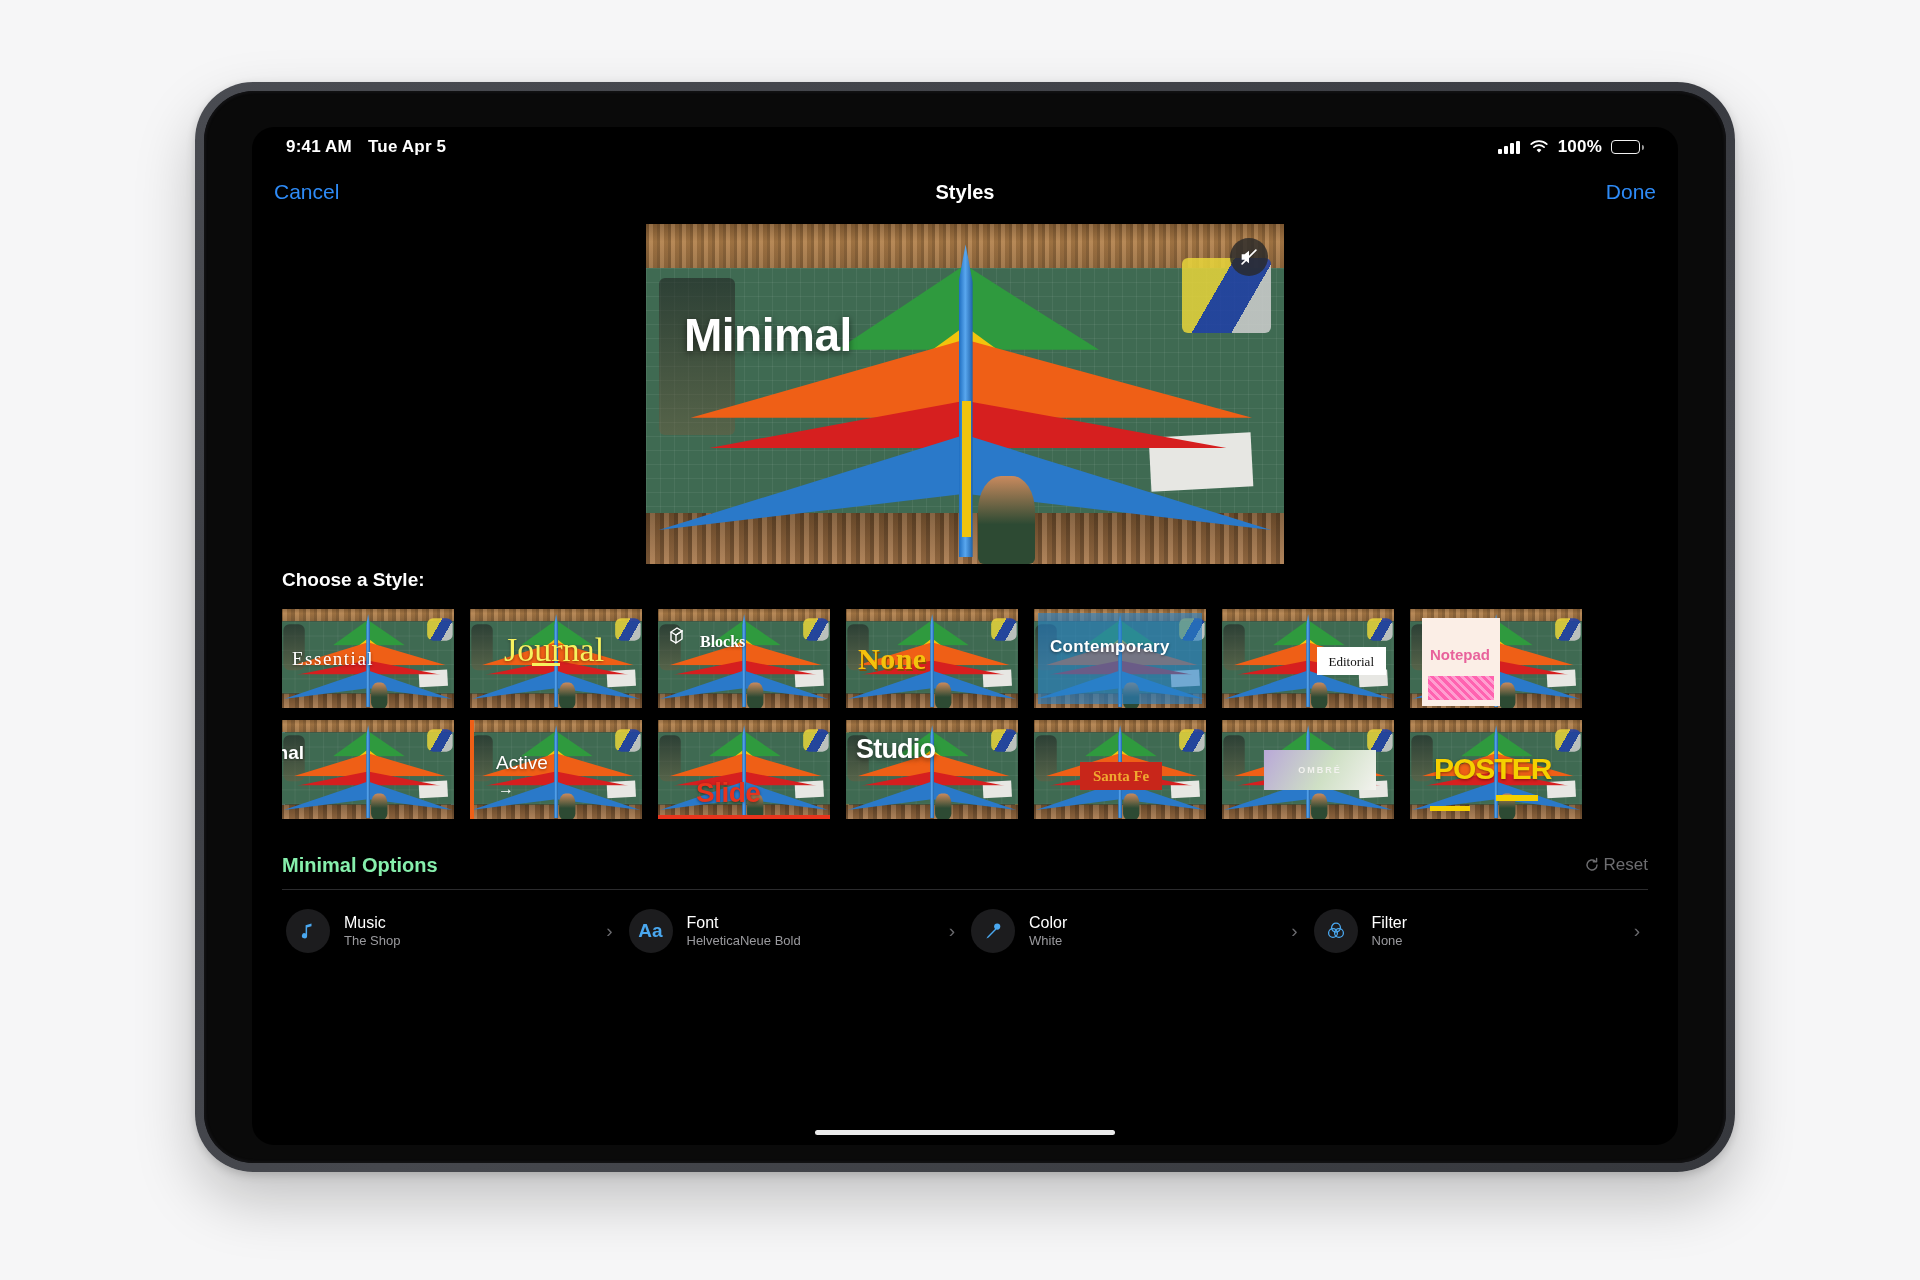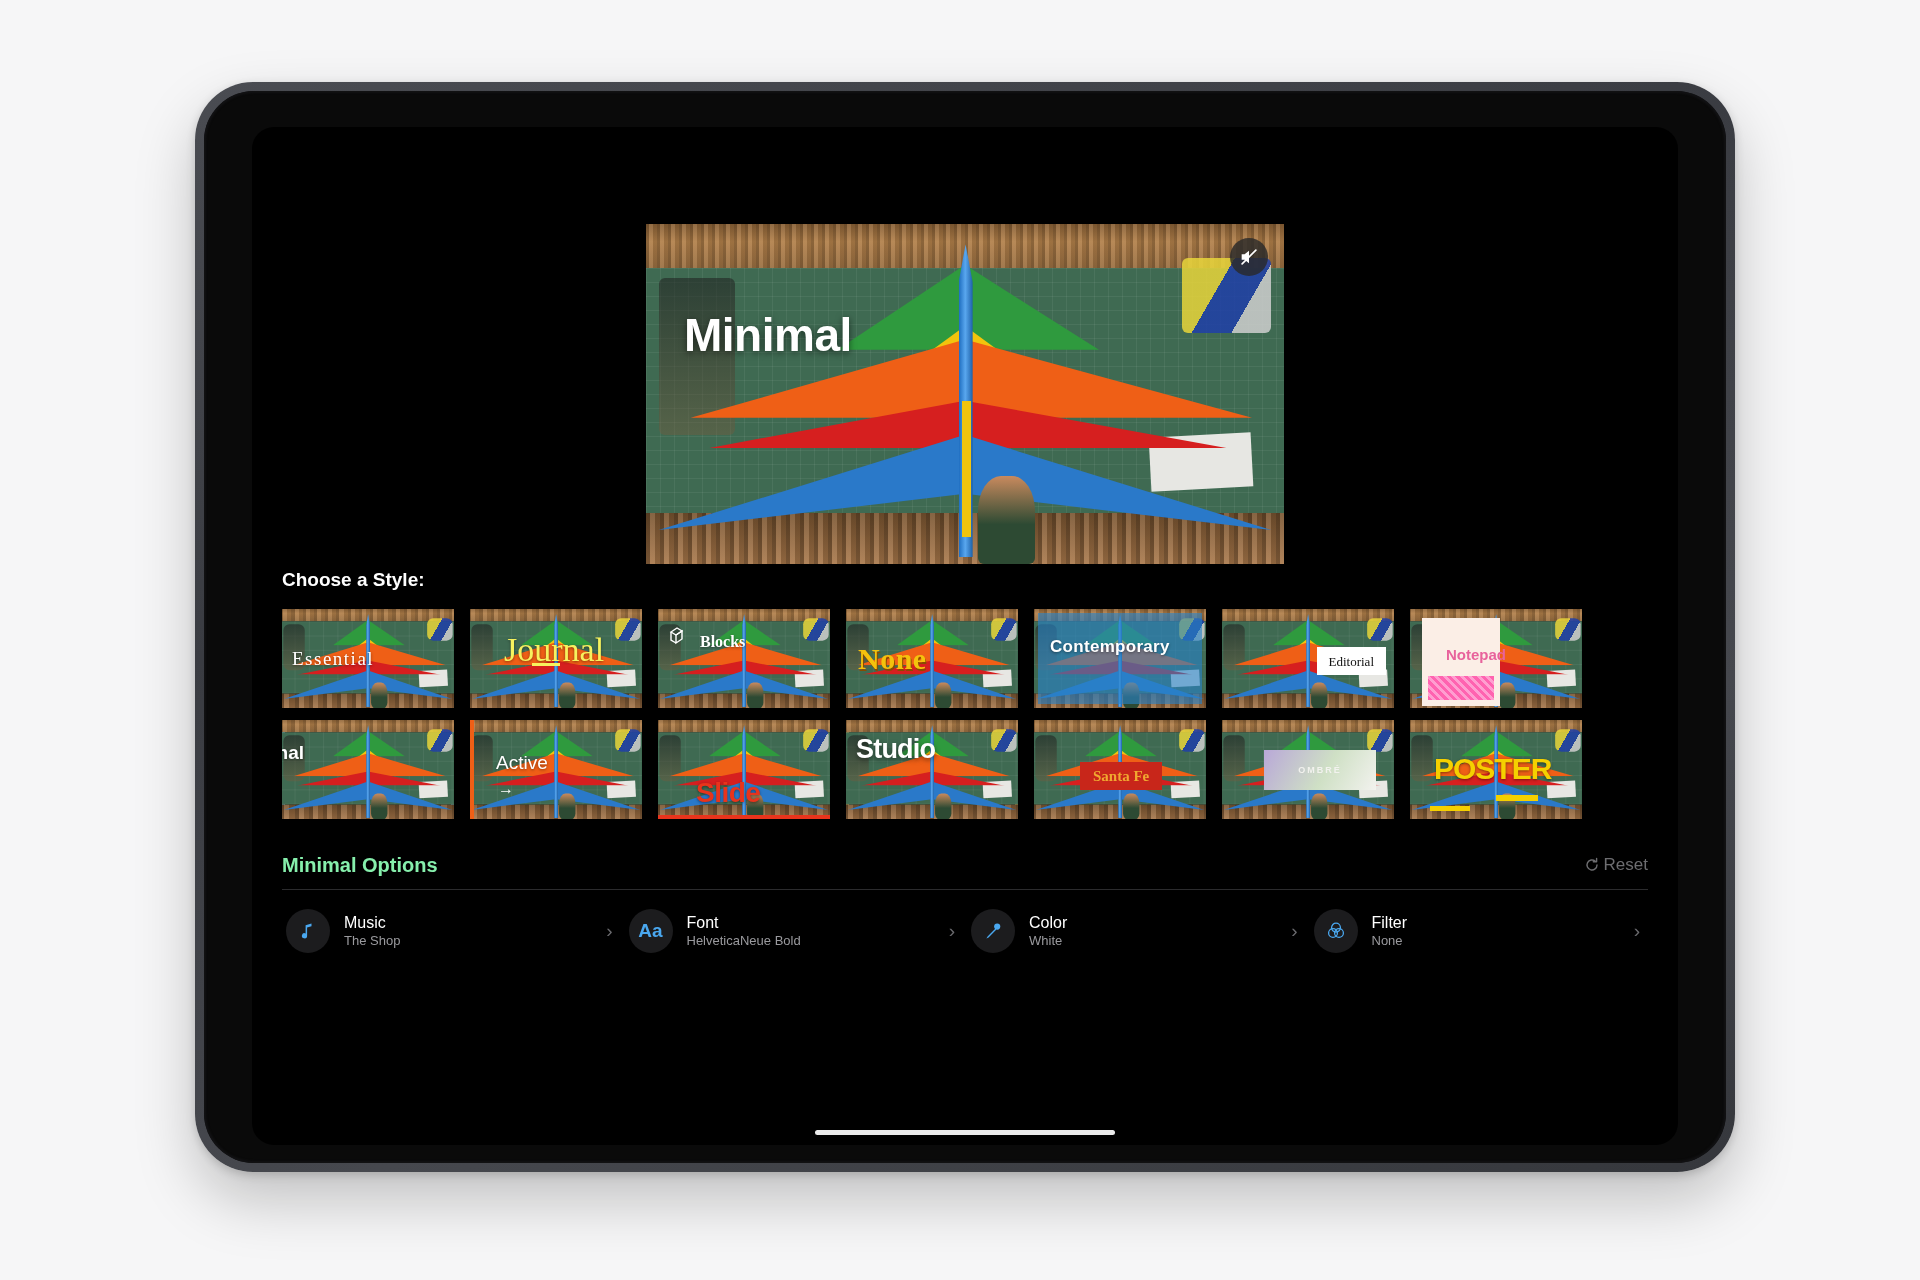--- a/index.html
+++ b/index.html
@@ -211,21 +211,21 @@
     color: #f4c20d; text-shadow: 1px 2px 0 #8a4a00; letter-spacing: .5px; }
   .blue-overlay { position:absolute; z-index:3; left: 4px; top: 4px; right: 4px; bottom: 4px;
     background: rgba(40,130,200,.62); }
   .lbl-contemporary { left: 16px; top: 28px; font-size: 17px; font-weight: bold;
     color: #fff; letter-spacing: .3px; }
   .editorial-box { position:absolute; z-index:4; right: 8px; top: 38px;
     background: #fff; padding: 5px 12px; }
   .lbl-editorial { position: static; color: #111; font-family: "Liberation Serif", serif;
     font-size: 13px; text-shadow: none; }
   .notepad-card { position:absolute; z-index:4; left: 12px; top: 9px;
-    width: 78px; height: 88px; background: #fbeee6; padding-left: 16px; }
+    width: 78px; height: 88px; background: #fbeee6; }
   .lbl-notepad { position: static; color: #e8629c; font-size: 15px; font-weight: bold;
     text-shadow: none; display:block; padding: 28px 0 0 8px; }
   .notepad-swatch { position:absolute; left: 6px; bottom: 6px; width: 66px; height: 24px;
     background: repeating-linear-gradient(45deg,#ff63b0 0 3px,#ff9ed0 3px 6px); }
   .lbl-minimal-cut { left: -16px; top: 22px; font-size: 19px; font-weight: bold; color: #fff; }
   .active-bar { position:absolute; z-index:4; left: 0; top: 0; width: 4px; height: 100%;
     background: #ef5f16; }
   .lbl-active { left: 26px; top: 32px; font-size: 19px; color: #fff; font-weight: 500; }
   .active-arrow { position:absolute; z-index:4; left: 28px; top: 60px; color:#fff;
     font-size: 16px; }
@@ -297,21 +297,51 @@
 
 <div class="stage">
   <div class="ipad">
     <div class="btn-hw btn-power"></div>
     <div class="btn-hw btn-vol-a"></div>
     <div class="btn-hw btn-vol-b"></div>
     <div class="pencil-dot"></div>
     <div class="ipad-inner">
       <div class="screen">
 
-
+        <div class="statusbar">
+          <div class="status-left">
+            <span>9:41 AM</span>
+            <span>Tue Apr 5</span>
+          </div>
+          <div class="status-right">
+            <span class="cell-bars">
+              <i></i>
+                <i></i>
+                <i></i>
+                <i></i>
+            </span>
+            <svg class="wifi-ico" viewBox="0 0 20 14">
+              <path d="M10 12.6 7.6 9.9a3.6 3.6 0 0 1 4.8 0z" fill="#fff"></path>
+              <path d="M4.9 7.1a7.6 7.6 0 0 1 10.2 0" stroke="#fff" stroke-width="1.7" fill="none" stroke-linecap="round"></path>
+              <path d="M2.2 4.2a11.6 11.6 0 0 1 15.6 0" stroke="#fff" stroke-width="1.7" fill="none" stroke-linecap="round"></path>
+            </svg>
+            <span>100%</span>
+            <span class="battery">
+              <span class="batt-body"><span class="batt-fill"></span></span>
+              <span class="batt-cap"></span>
+            </span>
+          </div>
+        </div>
+
+        <div class="navbar">
+          <button class="nav-btn">Cancel</button>
+          <div class="nav-spacer"></div>
+          <button class="nav-btn">Done</button>
+          <div class="nav-title">Styles</div>
+        </div>
 
         <div class="preview-wrap">
           <div class="preview">
             <div class="scene">
               <div class="scene-wood-top"></div>
               <div class="scene-mat"></div>
               <div class="scene-wood-bot"></div>
               <div class="tools-l"></div>
               <div class="tools-r"></div>
               <div class="paper-r"></div>

